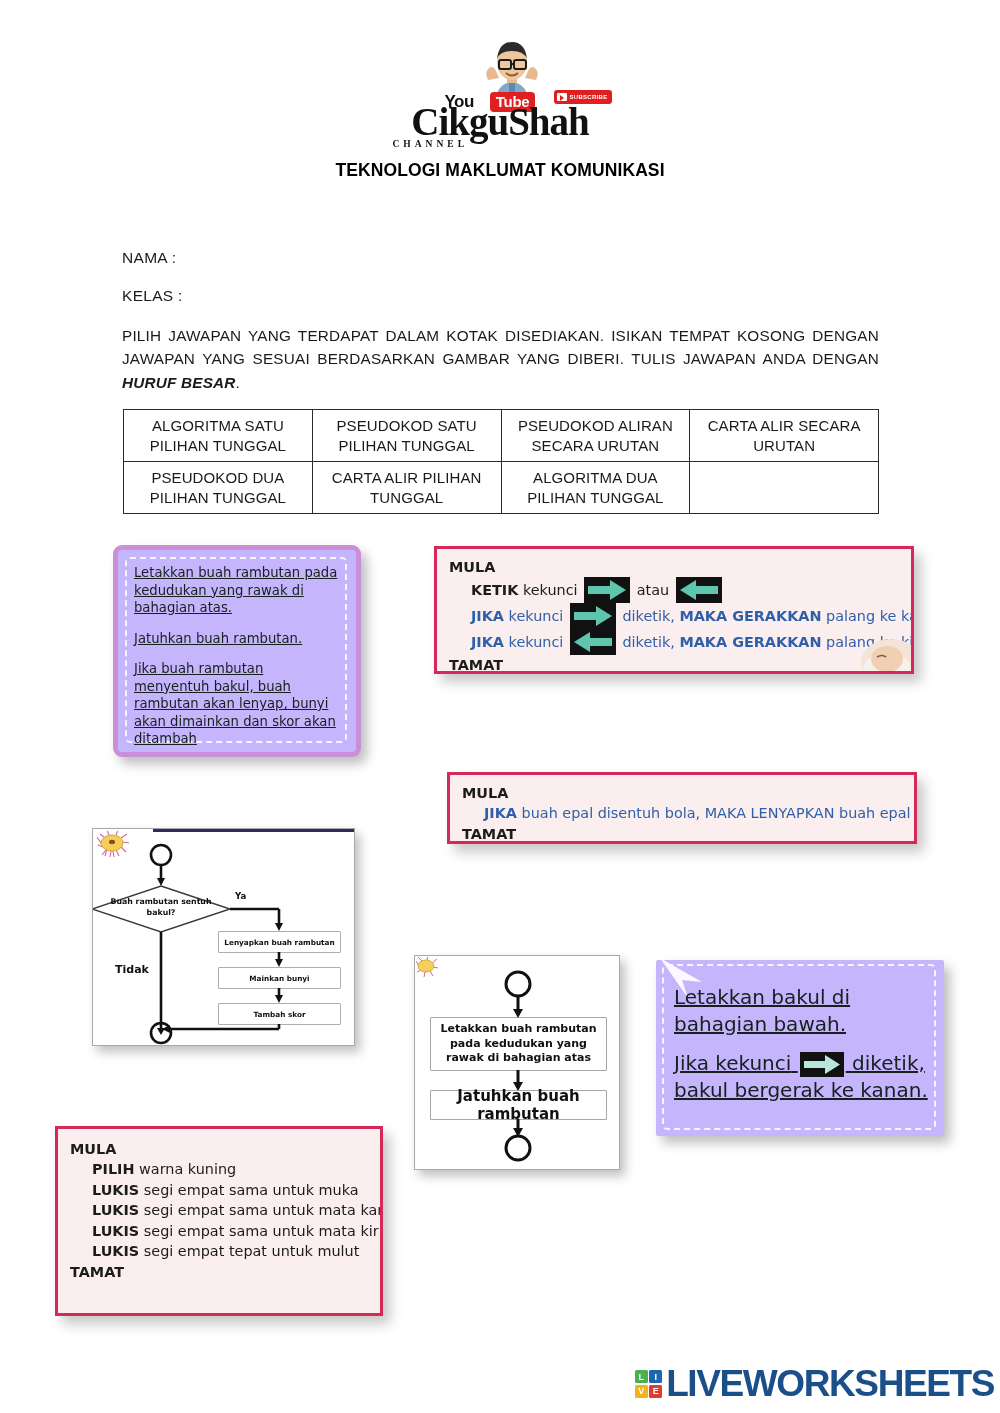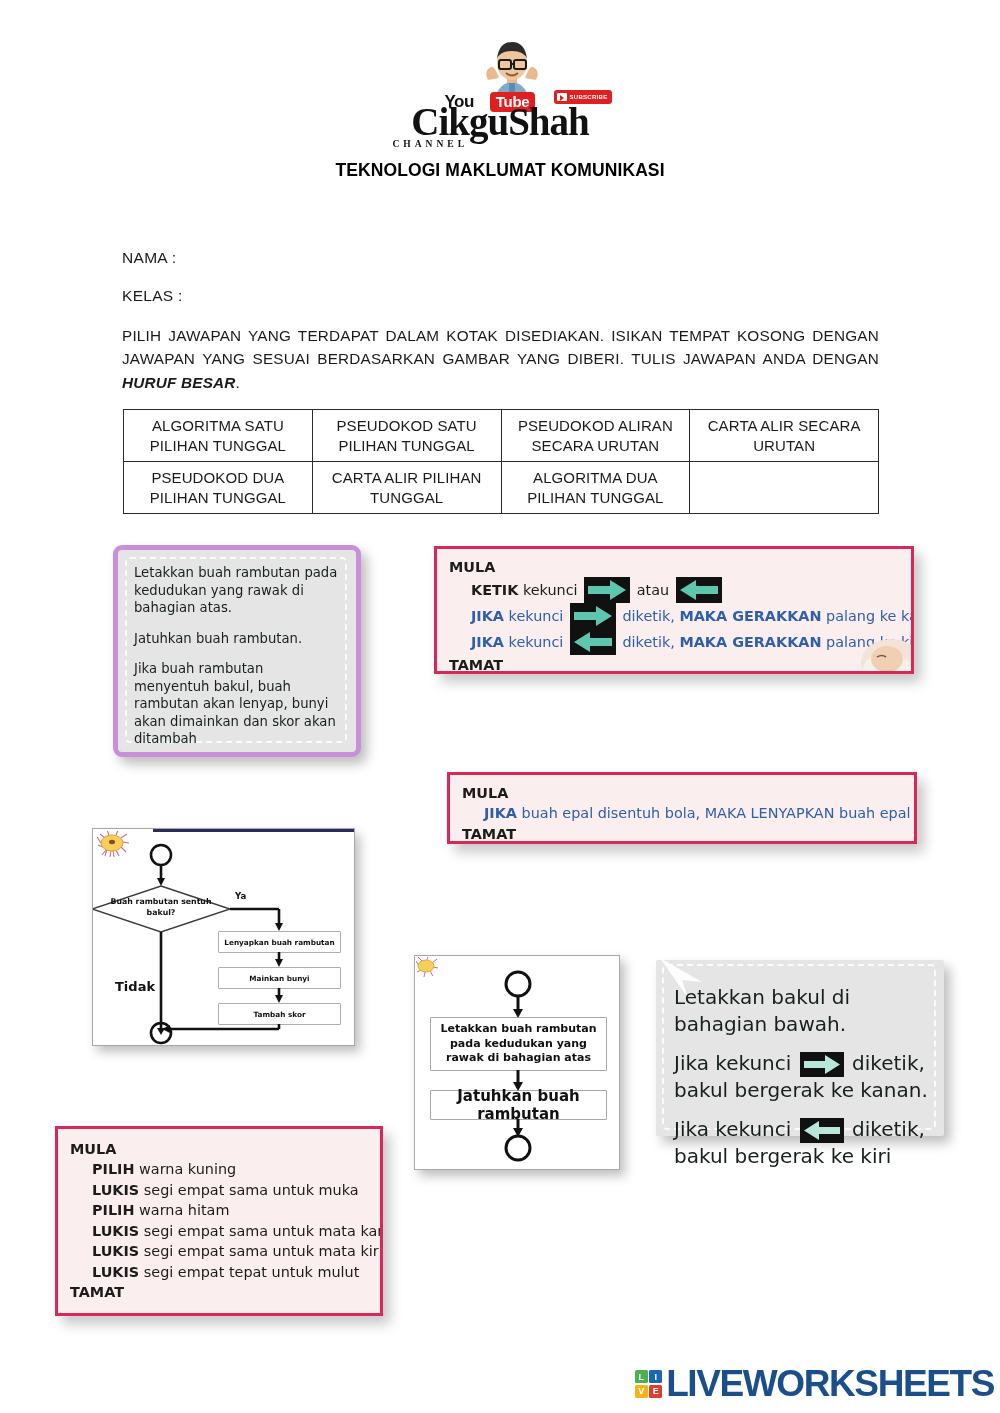--- a/index.html
+++ b/index.html
@@ -105,30 +105,31 @@
     line-height: 1.28;
     padding: 6px 4px;
     height: 52px;
     color: #1a1a1a;
     letter-spacing: .1px;
   }
   .bank td.empty { border-bottom: 1px solid #2b2b2b; }
 
   
   .green-card {
-    background: #e5e5e5;
+    background: #c4b5fd;
     border: 5px solid #c98fd8;
     border-radius: 9px;
     box-shadow: 6px 7px 12px rgba(0,0,0,.26);
     color: #17201e;
     font-family: "DejaVu Sans", sans-serif;
     font-size: 13.2px;
     line-height: 1.33;
     padding: 14px 14px 12px 16px;
     position: absolute;
+    text-decoration: underline;
   }
   .green-card .dash {
     position: absolute; inset: 7px 9px 9px 7px;
     border: 2px dashed rgba(255,255,255,.85);
     border-radius: 5px;
     pointer-events: none;
   }
   .green-card p { margin: 0 0 13px; position: relative; z-index: 2; }
   .green-card p:last-child { margin-bottom: 0; }
 
@@ -393,21 +394,21 @@
     <line x1="186" y1="200" x2="76" y2="200" stroke="#111" stroke-width="2.6"></line>
     <path d="M69 200 l8 -4 v8 z" fill="#111"></path>
     <line x1="68" y1="200" x2="68" y2="200" stroke="#111" stroke-width="2.6"></line>
     <path d="M68 206 l-4 -7 h8 z" fill="#111"></path>
 
     <circle cx="68" cy="204" r="10" fill="none" stroke="#111" stroke-width="2.6"></circle>
   </svg>
 
   <div class="flow-label" style="left:12px; top:68px; width:112px; text-align:center; font-size:7.8px; line-height:1.35;">Buah rambutan sentuh bakul?</div>
   <div class="flow-label" style="left:142px; top:62px; font-size:8.6px;">Ya</div>
-  <div class="flow-label" style="left:22px; top:150px; font-size:13px;">Tidak</div>
+  <div class="flow-label" style="left:22px; top:134px; font-size:11px;">Tidak</div>
 
   <div class="flow-box" style="left:126px; top:103px; width:121px; height:20px; font-size:7.3px; border:none;">Lenyapkan buah rambutan</div>
   <div class="flow-box" style="left:126px; top:139px; width:121px; height:20px; font-size:7.3px; border:none;">Mainkan bunyi</div>
   <div class="flow-box" style="left:126px; top:175px; width:121px; height:20px; font-size:7.3px; border:none;">Tambah skor</div>
 
   <svg class="rambutan" style="left:4px; top:2px;" viewBox="0 0 34 26">
     <g stroke="#d1659a" stroke-width="1.1" fill="none">
       <path d="M4 12 L0 6"></path>
         <path d="M6 16 L1 14"></path>
         <path d="M9 19 L5 24"></path>
@@ -467,49 +468,36 @@
   <p style="margin-bottom:12px;">
     <span>Jika kekunci</span>
     <span class="arrowbox sm">
       <svg width="36" height="19" viewBox="0 0 36 19">
           <path d="M0 6 h21 v-6 l15 9.5 l-15 9.5 v-6 h-21 z" fill="#b8e6da"></path>
         </svg>
     </span>
     <span>diketik, bakul bergerak ke kanan.</span>
   </p>
 
-  <p style="margin-bottom:0;">
-    <span>Jika kekunci</span>
-    <span class="arrowbox sm">
-      <svg width="36" height="19" viewBox="0 0 36 19">
-          <path d="M36 6 h-21 v-6 l-15 9.5 l15 9.5 v-6 h21 z" fill="#b8e6da"></path>
-        </svg>
-    </span>
-    <span>diketik, bakul bergerak ke kiri</span>
-  </p>
 
   <svg style="position:absolute; left:2px; top:-4px; width:48px; height:44px;" viewBox="0 0 48 44">
     <path d="M2 2 L44 26 L24 24 L30 42 Z" fill="#ffffff" opacity=".92"></path>
   </svg>
 </div>
 
 <div class="pink-card" style="left:55px; top:1126px; width:328px; height:190px; padding:10px 10px 8px 12px;">
   <div class="line kw">MULA</div>
 
   <div class="line indent">
     <span class="kw">PILIH</span>
     <span>warna kuning</span>
   </div>
   <div class="line indent">
     <span class="kw">LUKIS</span>
     <span>segi empat sama untuk muka</span>
-  </div>
-  <div class="line indent">
-    <span class="kw">PILIH</span>
-    <span>warna hitam</span>
   </div>
   <div class="line indent">
     <span class="kw">LUKIS</span>
     <span>segi empat sama untuk mata kanan</span>
   </div>
   <div class="line indent">
     <span class="kw">LUKIS</span>
     <span>segi empat sama untuk mata kiri</span>
   </div>
   <div class="line indent">

